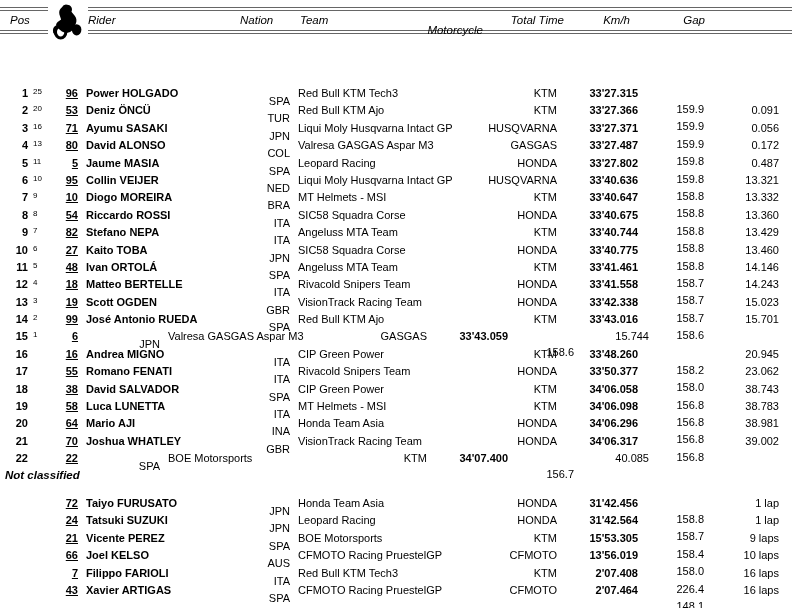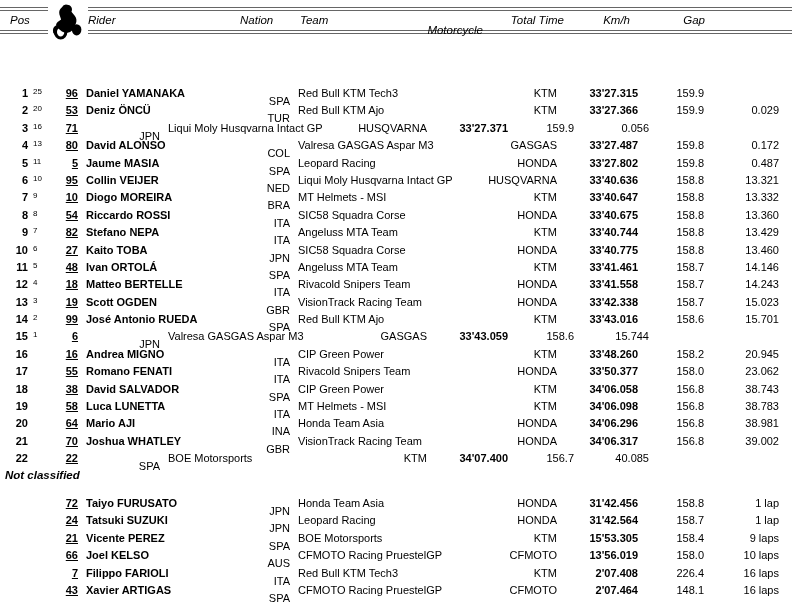--- a/index.html
+++ b/index.html
@@ -33,21 +33,21 @@
   .row { display:flex; height:17.4px; line-height:17.4px; font-size:11px; white-space:nowrap; }
   .c { display:block; box-sizing:border-box; }
   .pos  { width:28px;  text-align:right; font-weight:bold; }
   .pts  { width:20px;  padding-left:5px; font-size:8px; position:relative; top:-2px; }
   .num  { width:30px;  text-align:right; font-weight:bold;text-decoration:underline; }
   .name { width:130px; padding-left:8px; font-weight:bold; }
   .nation{ width:82px; text-align:right;margin-top:8px; }
   .team { width:190px; padding-left:8px; }
   .moto { width:77px;  text-align:right; }
   .time { width:81px;  text-align:right; font-weight:bold; }
-  .kmh  { width:66px;  text-align:right; }
+  .kmh  { width:66px;  text-align:right;margin-top:16px; }
   .gap  { width:75px;  text-align:right; }
   #nc-label { position:absolute; top:469px; left:5px; font-size:11.5px;
               font-weight:bold; font-style:italic; }
 </style>
 </head>
 <body>
 
 <div class="page">
 
   <div class="header">
@@ -71,44 +71,45 @@
         <path d="M8 27 q-4 2 -3 7 l3 4" fill="none" stroke="#000000" stroke-width="2.5"></path>
       </svg>
     </span>
   </div>
 
   <div class="rows" id="classified-rows">
       <div class="row">
     <span class="c pos">1</span>
     <span class="c pts">25</span>
     <span class="c num">96</span>
-    <span class="c name">Daniel YAMANAKA</span>
+    <span class="c name">Power HOLGADO</span>
     <span class="c nation">SPA</span>
     <span class="c team">Red Bull KTM Tech3</span>
     <span class="c moto">KTM</span>
     <span class="c time">33'27.315</span>
     <span class="c kmh">159.9</span>
     <span class="c gap"></span>
   </div>
       <div class="row">
     <span class="c pos">2</span>
     <span class="c pts">20</span>
     <span class="c num">53</span>
     <span class="c name">Deniz ÖNCÜ</span>
     <span class="c nation">TUR</span>
     <span class="c team">Red Bull KTM Ajo</span>
     <span class="c moto">KTM</span>
     <span class="c time">33'27.366</span>
     <span class="c kmh">159.9</span>
-    <span class="c gap">0.029</span>
+    <span class="c gap">0.091</span>
   </div>
       <div class="row">
     <span class="c pos">3</span>
     <span class="c pts">16</span>
     <span class="c num">71</span>
+    <span class="c name">Ayumu SASAKI</span>
     <span class="c nation">JPN</span>
     <span class="c team">Liqui Moly Husqvarna Intact GP</span>
     <span class="c moto">HUSQVARNA</span>
     <span class="c time">33'27.371</span>
     <span class="c kmh">159.9</span>
     <span class="c gap">0.056</span>
   </div>
       <div class="row">
     <span class="c pos">4</span>
     <span class="c pts">13</span>

